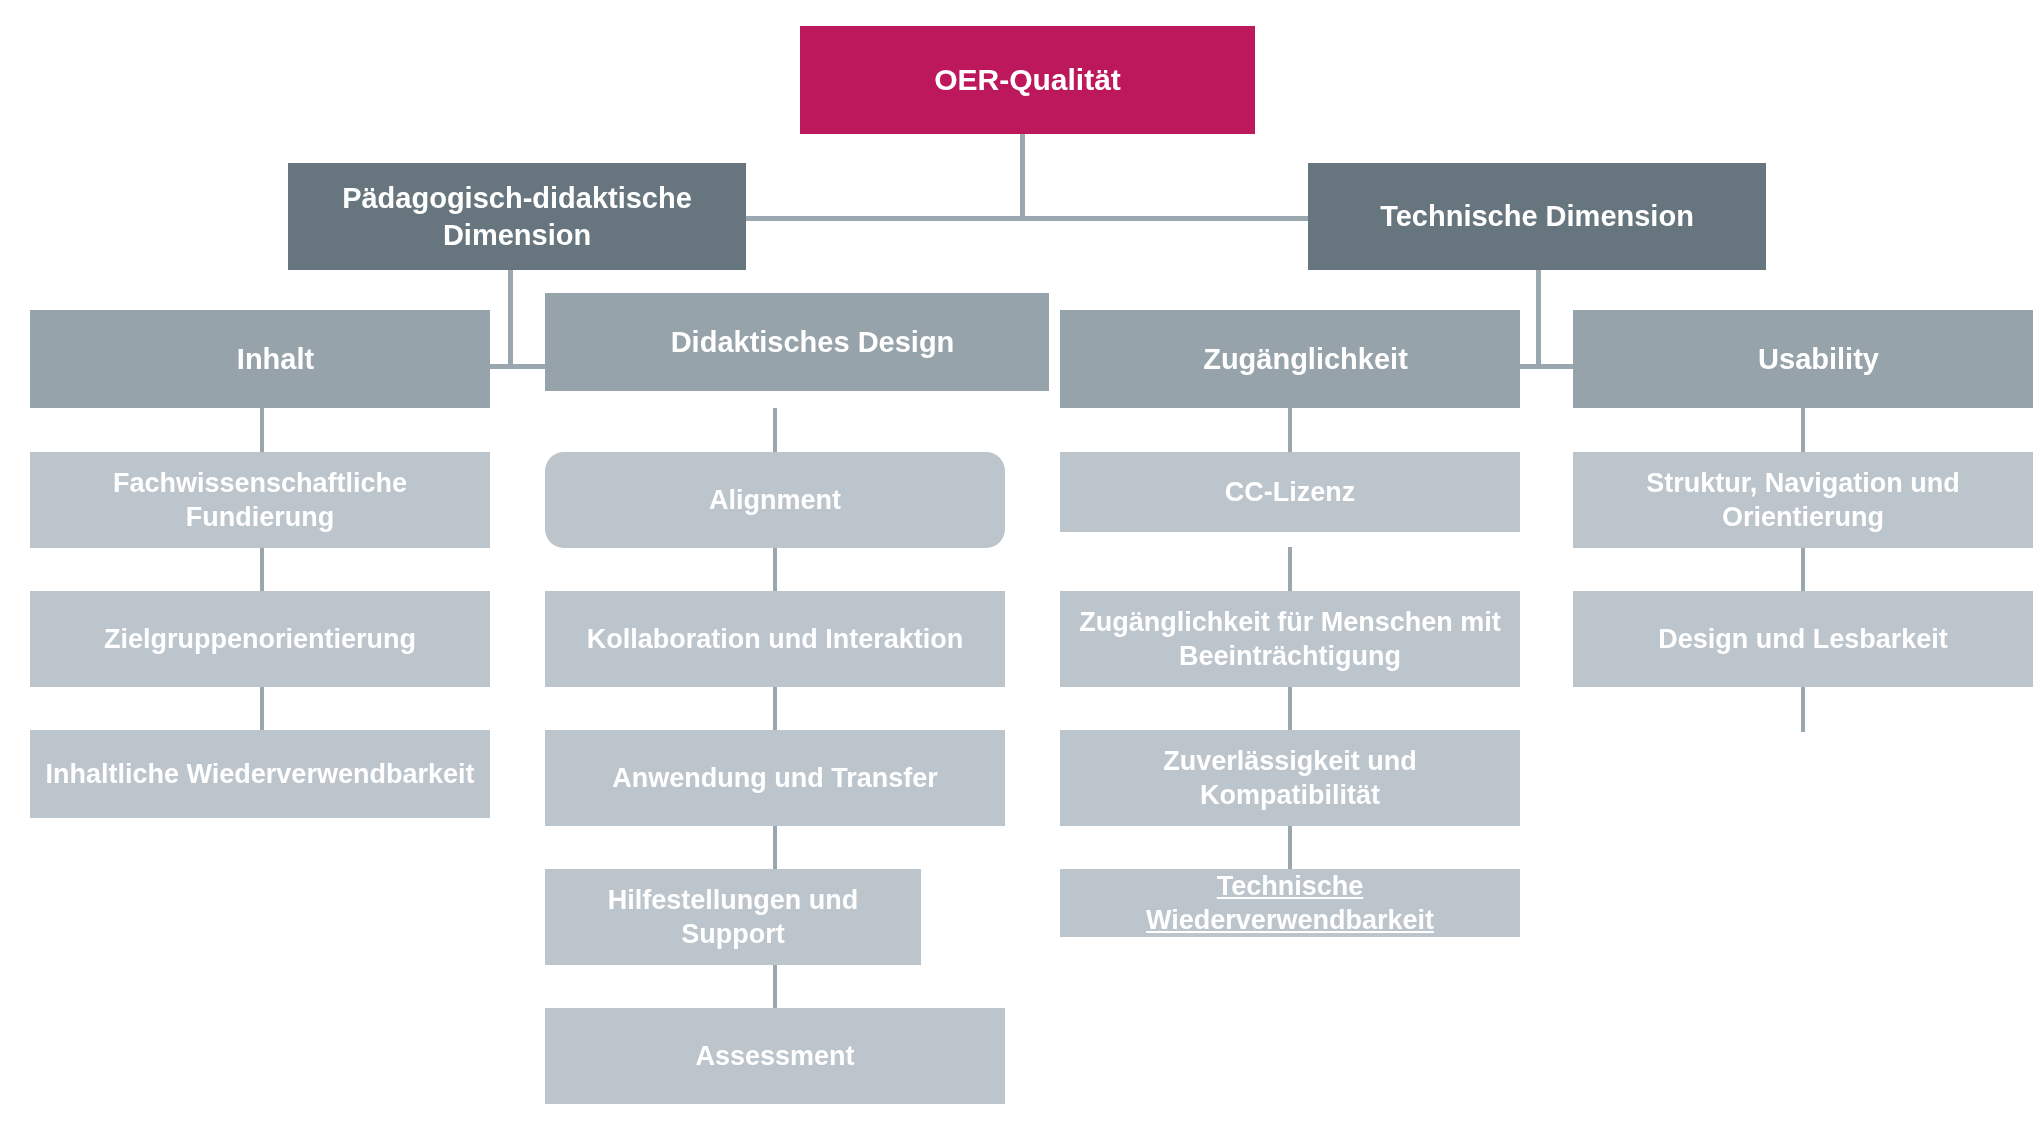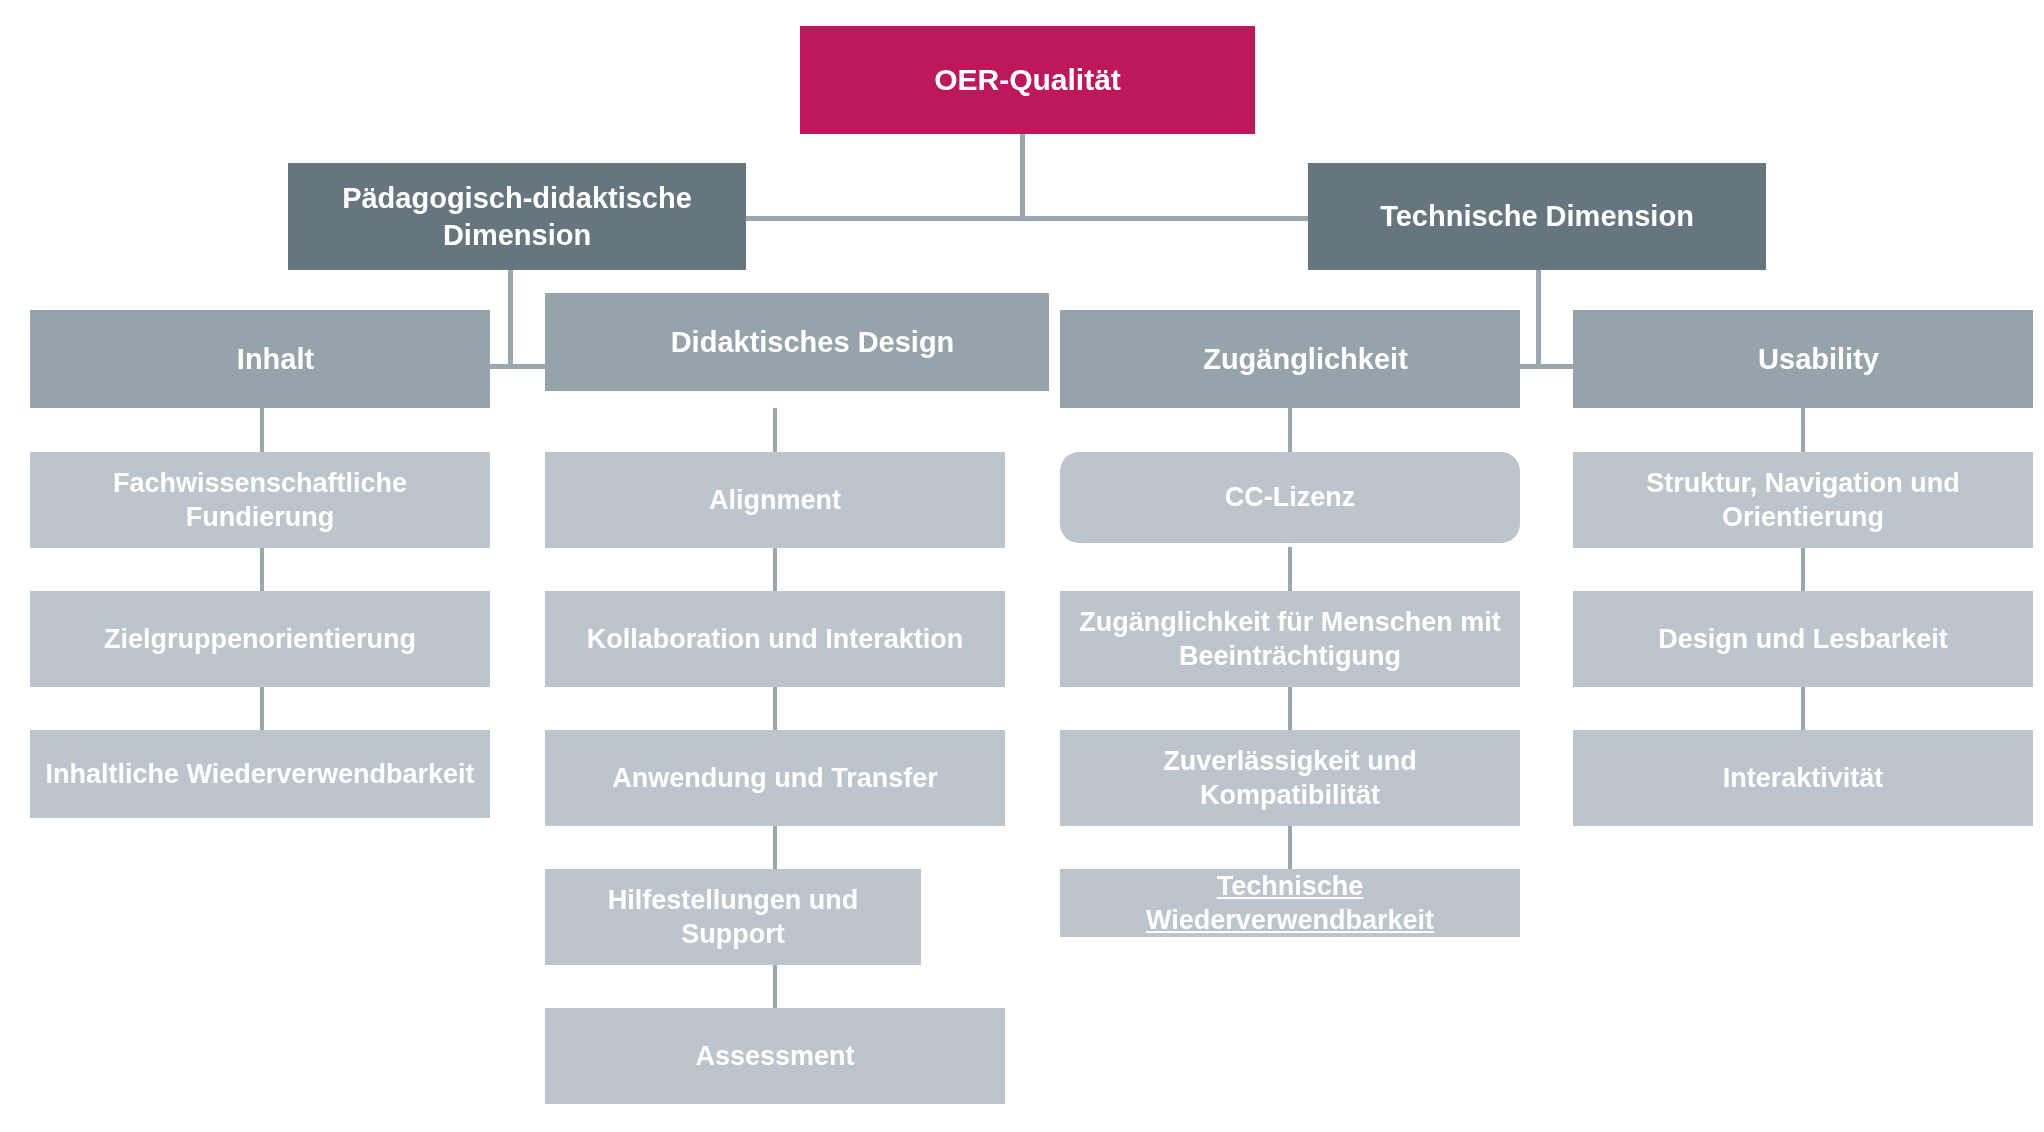--- a/index.html
+++ b/index.html
@@ -71,30 +71,29 @@
 
   <div class="node lvl-dim" style="left:288px;top:163px;width:458px;height:107px;">Pädagogisch-didaktische Dimension</div>
   <div class="node lvl-dim" style="left:1308px;top:163px;width:458px;height:107px;">Technische Dimension</div>
 
   <div class="node lvl-cat" style="left:30px;top:310px;width:460px;height:98px;">Inhalt</div>
   <div class="node lvl-leaf" style="left:30px;top:452px;width:460px;height:96px;">Fachwissenschaftliche Fundierung</div>
   <div class="node lvl-leaf" style="left:30px;top:591px;width:460px;height:96px;">Zielgruppenorientierung</div>
   <div class="node lvl-leaf" style="left:30px;top:730px;width:460px;height:88px;">Inhaltliche Wiederverwendbarkeit</div>
 
   <div class="node lvl-cat" style="left:545px;top:293px;width:504px;height:98px;">Didaktisches Design</div>
-  <div class="node lvl-leaf" style="left:545px;top:452px;width:460px;height:96px;">Alignment</div>
+  <div class="node lvl-leaf" style="left:545px;top:452px;width:460px;height:96px;border-radius:19px;">Alignment</div>
   <div class="node lvl-leaf" style="left:545px;top:591px;width:460px;height:96px;">Kollaboration und Interaktion</div>
   <div class="node lvl-leaf" style="left:545px;top:730px;width:460px;height:96px;">Anwendung und Transfer</div>
   <div class="node lvl-leaf" style="left:545px;top:869px;width:376px;height:96px;">Hilfestellungen und Support</div>
   <div class="node lvl-leaf" style="left:545px;top:1008px;width:460px;height:96px;">Assessment</div>
 
   <div class="node lvl-cat" style="left:1060px;top:310px;width:460px;height:98px;">Zugänglichkeit</div>
-  <div class="node lvl-leaf" style="left:1060px;top:452px;width:460px;height:91px;border-radius:19px;">CC-Lizenz</div>
+  <div class="node lvl-leaf" style="left:1060px;top:452px;width:460px;height:80px;">CC-Lizenz</div>
   <div class="node lvl-leaf" style="left:1060px;top:591px;width:460px;height:96px;">Zugänglichkeit für Menschen mit Beeinträchtigung</div>
   <div class="node lvl-leaf" style="left:1060px;top:730px;width:460px;height:96px;">Zuverlässigkeit und Kompatibilität</div>
   <div class="node lvl-leaf" style="left:1060px;top:869px;width:460px;height:68px;text-decoration:underline;">Technische Wiederverwendbarkeit</div>
 
   <div class="node lvl-cat" style="left:1573px;top:310px;width:460px;height:98px;">Usability</div>
   <div class="node lvl-leaf" style="left:1573px;top:452px;width:460px;height:96px;">Struktur, Navigation und Orientierung</div>
   <div class="node lvl-leaf" style="left:1573px;top:591px;width:460px;height:96px;">Design und Lesbarkeit</div>
-  <div class="node lvl-leaf" style="left:1573px;top:730px;width:460px;height:96px;">Interaktivität</div>
 
 </div>
 
 </body></html>

